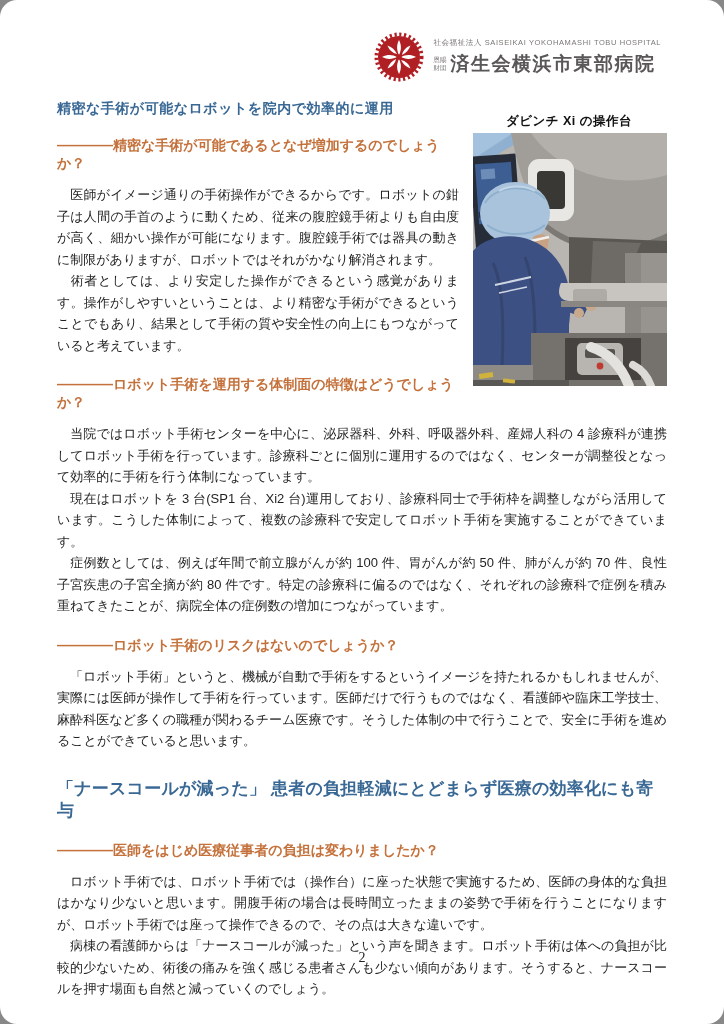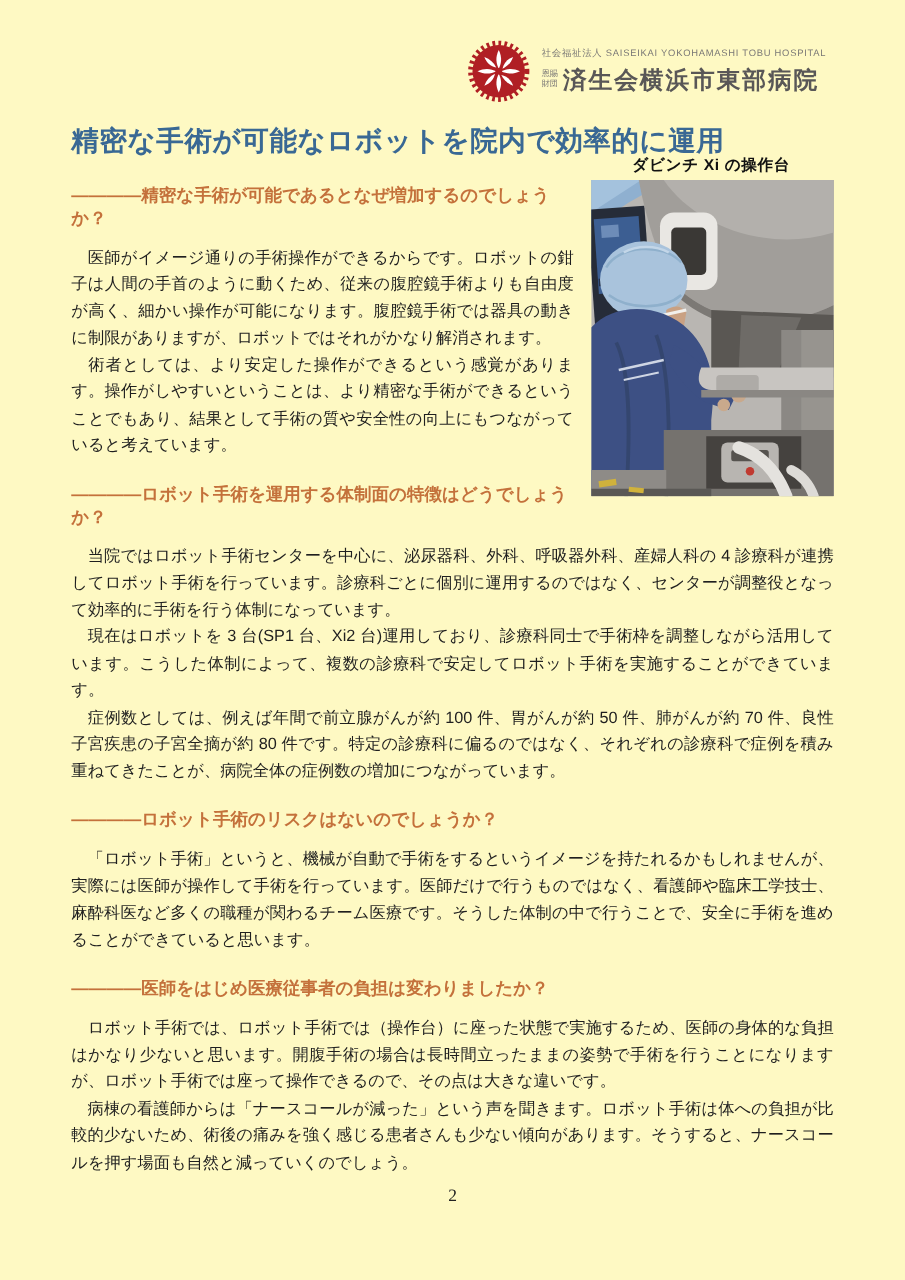--- a/index.html
+++ b/index.html
@@ -1,37 +1,38 @@
 <!DOCTYPE html>
 <html><head>
 <meta charset="utf-8">
 <style>
   * { margin:0; padding:0; box-sizing:border-box; }
   html,body { background:#888; }
   .page {
-    width:724px; height:1024px; background:#fef9c3; position:relative;
+    width:724px; height:1024px; background:#ffffff; position:relative;
     margin:0 auto; overflow:hidden;
     font-family:"Liberation Sans", sans-serif;
     color:#1f1f1f;
+    border-radius:17px;
   }
   .content { position:absolute; left:57px; right:57px; top:0; }
 
   
   .header { margin-top:32px; display:flex; justify-content:flex-end; }
   .logo-group { display:flex; align-items:center; gap:9px; margin-right:6px; }
   .logo-emblem { width:50px; height:50px; flex:0 0 auto; }
   .logo-text { display:flex; flex-direction:column; }
   .org-line { font-size:7.5px; color:#7a7876; letter-spacing:0.6px; margin-bottom:3px; white-space:nowrap; }
   .name-row { display:flex; align-items:center; gap:4px; }
   .foundation { display:flex; flex-direction:column; font-size:6.5px; color:#7a7876; line-height:1.15; }
   .hospital-name { font-size:19px; font-weight:700; color:#595757; letter-spacing:1.5px; white-space:nowrap; }
 
   
   .h-blue { color:#396894; font-weight:bold; line-height:1.3; }
-  .h1 { font-size:22px; margin-top:17px; letter-spacing:0.5px; }
+  .h1 { font-size:14px; margin-top:17px; letter-spacing:0.5px; }
   .h2 { font-size:17px; margin-top:26px; clear:both; letter-spacing:0.2px; }
   .q { color:#c4713b; font-weight:bold; font-size:14px; margin-top:20px; }
 
   
   p.body { font-size:13px; line-height:21.5px; text-align:justify; }
   .answer { margin-top:11px; }
 
   
   .photo-block { float:right; width:196px; margin-left:12px; margin-top:-4px; margin-bottom:2px; }
   .photo-caption { font-size:12.5px; font-weight:bold; color:#111; text-align:center; margin-bottom:3px; letter-spacing:0.5px; }
@@ -160,20 +161,21 @@
       <p class="body">　当院ではロボット手術センターを中心に、泌尿器科、外科、呼吸器外科、産婦人科の 4 診療科が連携してロボット手術を行っています。診療科ごとに個別に運用するのではなく、センターが調整役となって効率的に手術を行う体制になっています。</p>
       <p class="body">　現在はロボットを 3 台(SP1 台、Xi2 台)運用しており、診療科同士で手術枠を調整しながら活用しています。こうした体制によって、複数の診療科で安定してロボット手術を実施することができています。</p>
       <p class="body">　症例数としては、例えば年間で前立腺がんが約 100 件、胃がんが約 50 件、肺がんが約 70 件、良性子宮疾患の子宮全摘が約 80 件です。特定の診療科に偏るのではなく、それぞれの診療科で症例を積み重ねてきたことが、病院全体の症例数の増加につながっています。</p>
     </div>
 
     <div class="q">――――ロボット手術のリスクはないのでしょうか？</div>
     <div class="answer">
       <p class="body">　「ロボット手術」というと、機械が自動で手術をするというイメージを持たれるかもしれませんが、実際には医師が操作して手術を行っています。医師だけで行うものではなく、看護師や臨床工学技士、麻酔科医など多くの職種が関わるチーム医療です。そうした体制の中で行うことで、安全に手術を進めることができていると思います。</p>
     </div>
 
+    <div class="h-blue h2">「ナースコールが減った」 患者の負担軽減にとどまらず医療の効率化にも寄与</div>
 
     <div class="q">――――医師をはじめ医療従事者の負担は変わりましたか？</div>
     <div class="answer">
       <p class="body">　ロボット手術では、ロボット手術では（操作台）に座った状態で実施するため、医師の身体的な負担はかなり少ないと思います。開腹手術の場合は長時間立ったままの姿勢で手術を行うことになりますが、ロボット手術では座って操作できるので、その点は大きな違いです。</p>
       <p class="body">　病棟の看護師からは「ナースコールが減った」という声を聞きます。ロボット手術は体への負担が比較的少ないため、術後の痛みを強く感じる患者さんも少ない傾向があります。そうすると、ナースコールを押す場面も自然と減っていくのでしょう。</p>
 
     </div>
 
   </div>
 

